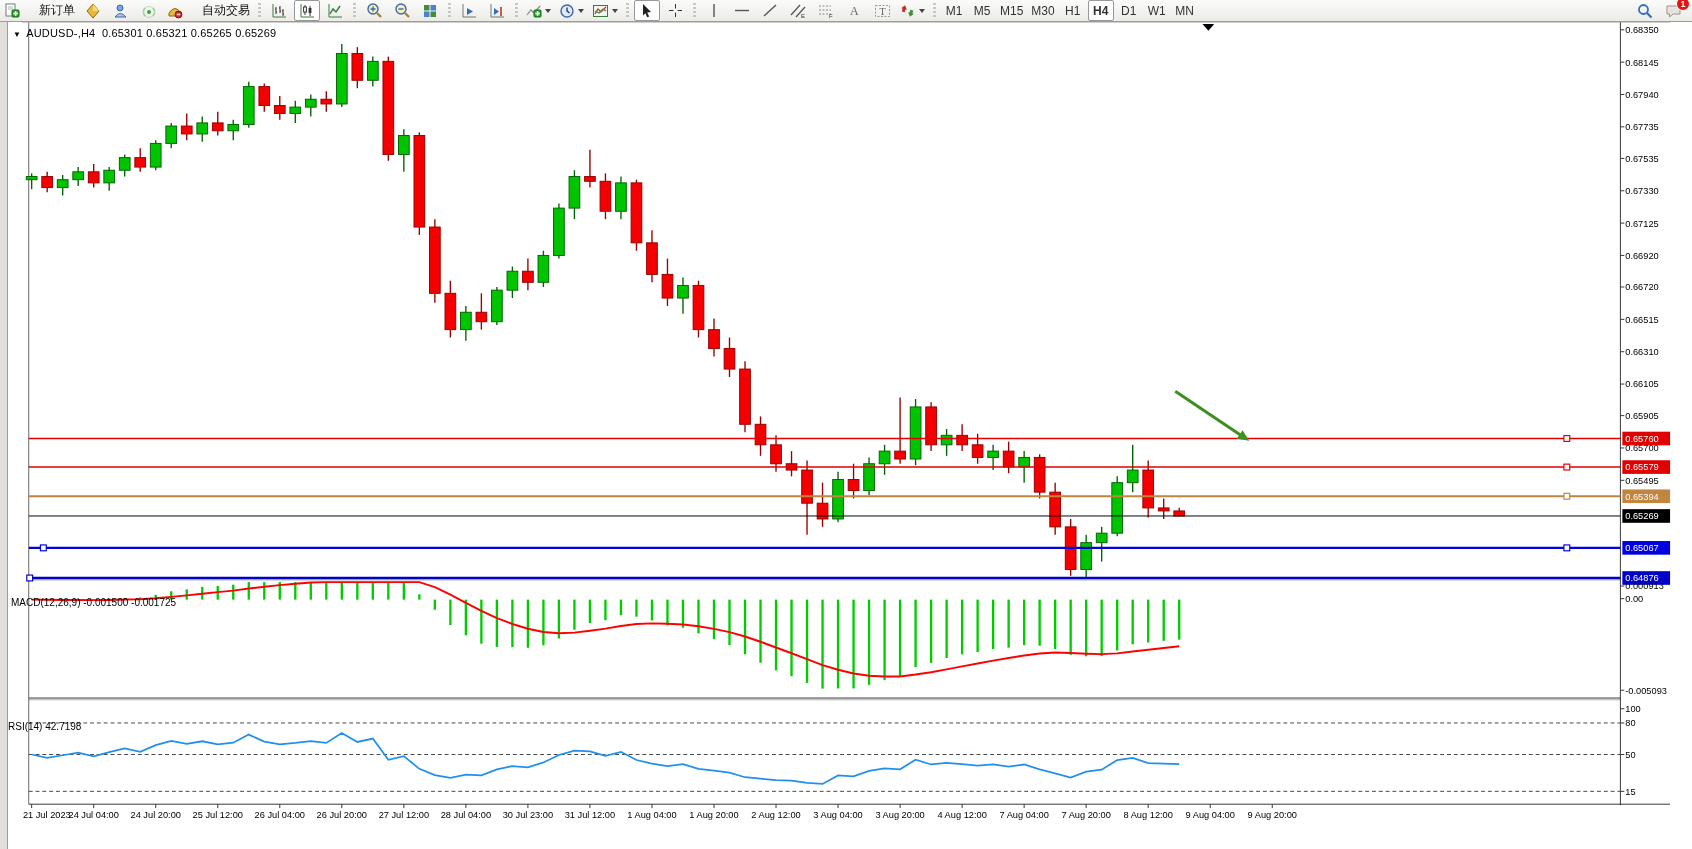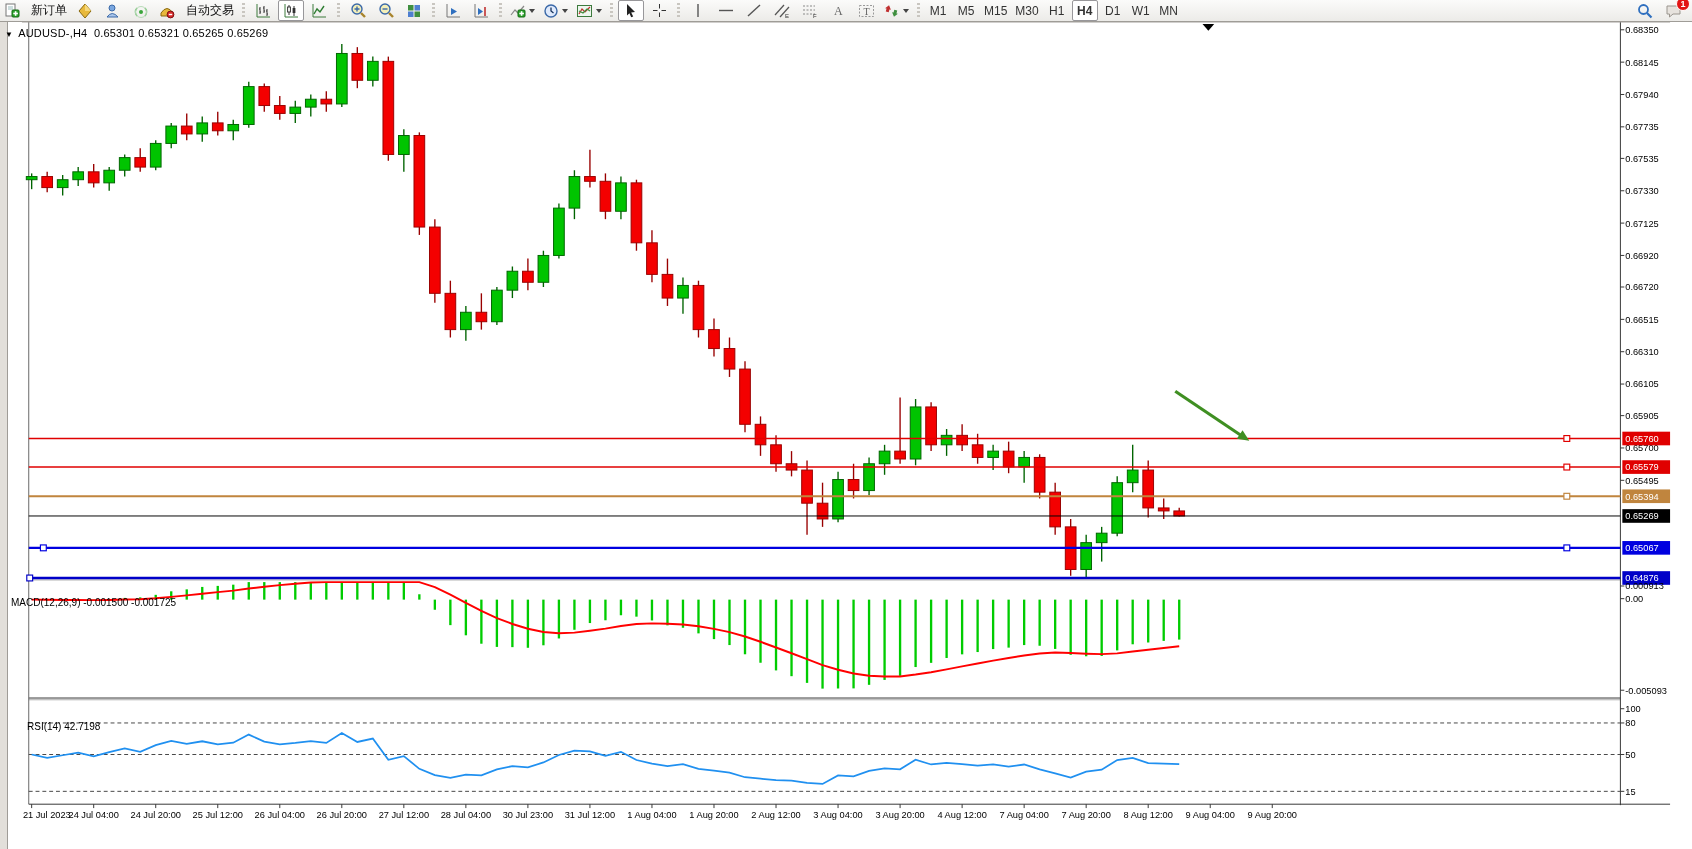--- a/index.html
+++ b/index.html
@@ -4,38 +4,38 @@
 <style>
   html,body{margin:0;padding:0;width:1692px;height:849px;overflow:hidden;
     font-family:"Liberation Sans",sans-serif;background:#e9e7e3;}
   
   .toolbar{position:absolute;left:0;top:0;width:1692px;height:21px;
     background:linear-gradient(#fbfbfa,#ecebe8);border-bottom:1px solid #9f9c97;
     display:flex;align-items:center;z-index:5;}
   .tb-btn{height:19px;min-width:20px;display:flex;align-items:center;justify-content:center;
     padding:0 2px;margin:0 1px;border:1px solid transparent;border-radius:2px;cursor:default;}
   .tb-btn.active{background:#fff;border:1px solid #98979a;font-weight:bold;}
-  .tb-btn span.lbl{font-size:12px;color:#111;margin-left:11px;white-space:nowrap;}
+  .tb-btn span.lbl{font-size:12px;color:#111;margin-left:19px;white-space:nowrap;}
   .tf .lbl2{font-size:12px;color:#333;font-family:"Liberation Sans",sans-serif;}
   .grip{width:7px;height:16px;margin:0 2px;
     background:repeating-linear-gradient(180deg,#c9c6c0 0 2px,transparent 2px 4px);
     background-size:3px 100%;background-repeat:no-repeat;background-position:center;}
   .caret{width:0;height:0;border-left:3px solid transparent;border-right:3px solid transparent;
     border-top:4px solid #444;margin-left:3px;}
   .spacer{flex:1;}
   .badge{position:absolute;top:-4px;right:-5px;background:#e21414;color:#fff;font-size:9px;
     width:12px;height:12px;border-radius:50%;display:flex;align-items:center;justify-content:center;
     border:1px solid #fff;font-weight:bold;}
   .bubble-wrap{position:relative;}
   
   .chart-area{position:absolute;left:0;top:22px;width:1692px;height:827px;background:#fff;}
   .left-gutter{position:absolute;left:0;top:22px;width:7px;height:827px;background:#e2dfda;
     border-right:1px solid #9f9c97;}
   #chart-svg{position:absolute;left:0;top:22px;z-index:1;}
-  .chart-title{position:absolute;left:5px;top:27px;z-index:2;font-size:11px;color:#000;
+  .chart-title{position:absolute;left:13px;top:27px;z-index:2;font-size:11px;color:#000;
     letter-spacing:.2px;}
   .chart-title .tri{font-size:8px;margin-right:5px;}
   .ind-label{position:absolute;z-index:2;font-size:10px;color:#000;}
 </style>
 </head>
 <body>
 
 <div class="toolbar">
   <div class="tb-btn">
     <svg width="16" height="16" viewBox="0 0 16 16">
@@ -660,13 +660,13 @@
       <text x="1646" y="815.3" font-size="9.5" font-family="&quot;Liberation Sans&quot;,sans-serif" fill="#000">15</text>
       <polyline points="10,774 25.92,777.4054054054055 41.84,774.7495042961003 57.76,772.1510969054193 73.68,775.880505484191 89.6,771.6366552310483 105.52,767.7327367220245 121.44,771.2011296013889 137.36,764.3321763669363 153.28,760.0851881772558 169.2,763.1273722846682 185.12,760.3989959014511 201.04,763.536069538878 216.96,761.8623975989052 232.88,753.532756243956 248.8,760.7391688133528 264.72,763.5383357382349 280.64,762.0313317922285 296.56,760.1600816393301 312.48,762.0570623796164 328.4,751.8321965186084 344.32,761.1328812139066 360.24,757.6390703852949 376.16,779.4666636093535 392.08,775.6830138016371 408,788.6988944840429 423.92,795.084933381882 439.84,797.9632765889138 455.76,794.6031581655238 471.68,795.4277805164751 487.6,789.2864633802917 503.52,785.8235060453471 519.44,787.1074452727674 535.36,782.1585271054485 551.28,774.5177966556844 567.2,770.0966373511332 583.12,770.8453673746573 599.04,775.4775283931892 614.96,771.2406100948366 630.88,779.6378137350299 646.8,783.3794611448184 662.72,786.0037599952648 678.64,783.8469972754924 694.56,788.6887566229241 710.48,790.5825186521035 726.4,792.5735714894732 742.32,797.3087106168507 758.24,798.8663273358516 774.16,800.2655523612519 790.08,800.7356104544218 806,803.1197453354787 821.92,804.1875798849679 837.84,795.467259911335 853.76,796.4526099670105 869.68,790.8409680101772 885.6,788.3003108380977 901.52,789.2360489470857 917.4399999999999,779.3012383463827 933.36,784.2213164693176 949.28,782.5207143937159 965.2,783.7817002733673 981.12,785.4747393928419 997.04,784.1521326272648 1012.96,786.4138106610669 1028.88,784.2717185063541 1044.8,789.2118139009891 1060.72,793.4190296557219 1076.64,797.7548984105149 1092.56,791.6623390104199 1108.48,789.5897911918219 1124.4,779.6768430883253 1140.32,777.4726813926144 1156.24,782.8592513616043 1172.16,783.2658373508132 1188.08,783.9848994701284" fill="none" stroke="#2090f0" stroke-width="1.8"></polyline>
     </g>
   </svg>
 
 <div class="chart-title">
   <span class="tri">▼</span><span>AUDUSD-,H4</span>&nbsp;&nbsp;<span>0.65301 0.65321 0.65265 0.65269</span>
 </div>
 
 <div class="ind-label" style="left:11px;top:597px;">MACD(12,26,9) -0.001500 -0.001725</div>
-<div class="ind-label" style="left:27px;top:721px;">RSI(14) 42.7198</div>
+<div class="ind-label" style="left:8px;top:721px;">RSI(14) 42.7198</div>
 
 </body></html>

